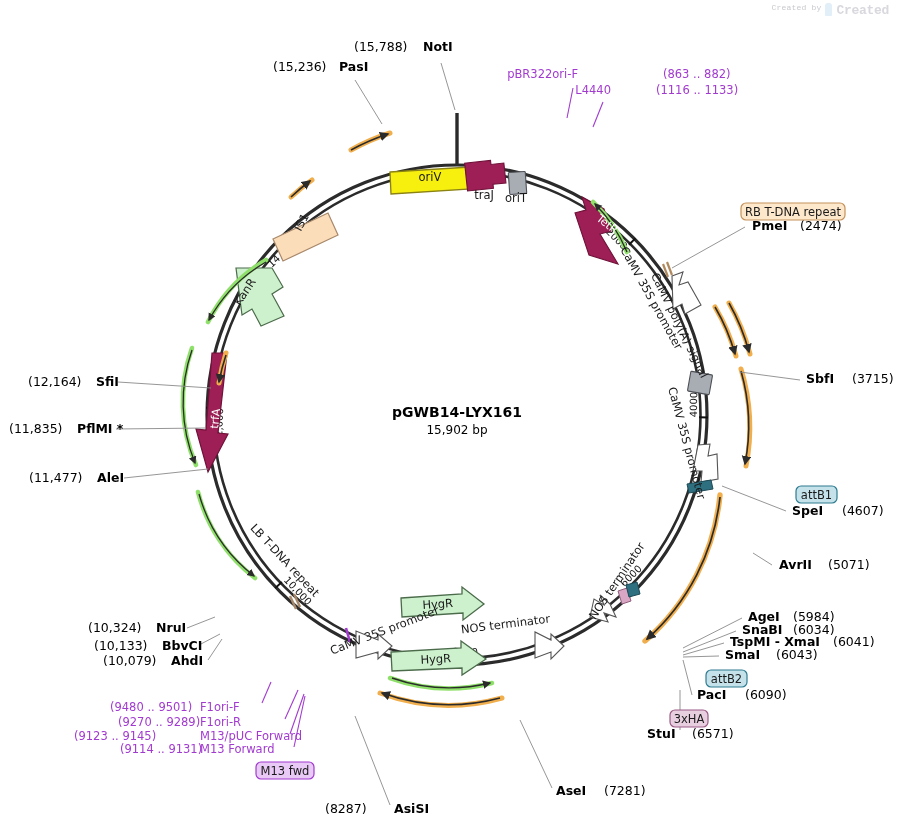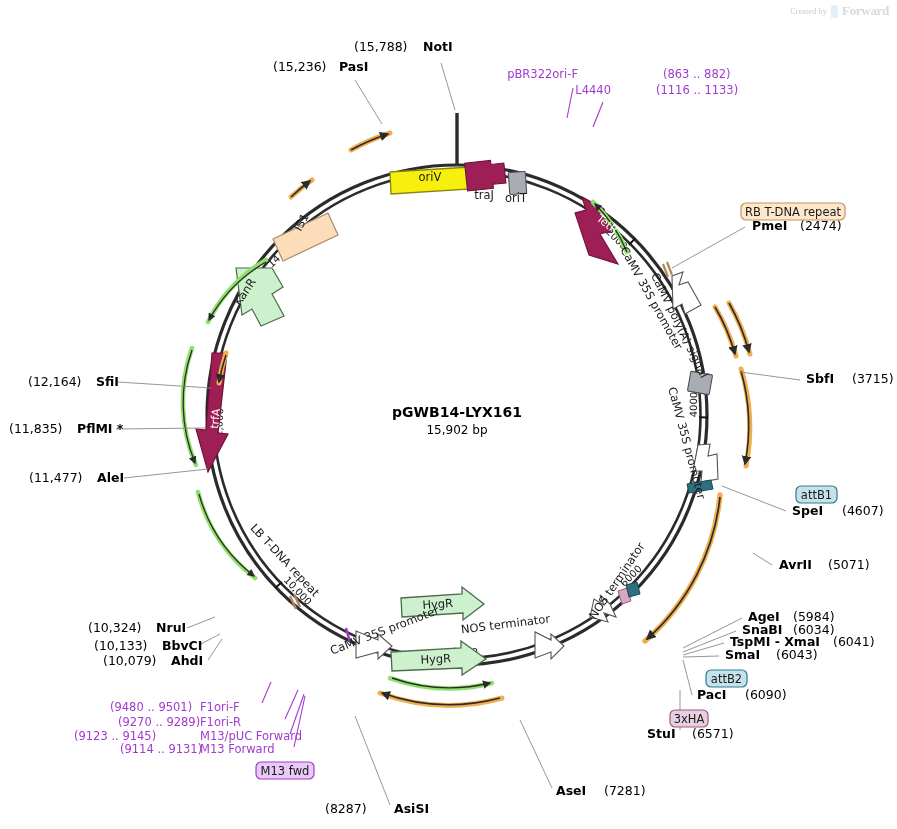--- a/index.html
+++ b/index.html
@@ -1,20 +1,20 @@
 <!DOCTYPE html>
 <html><head>
 <meta charset="utf-8">
 <style>
   html,body{margin:0;padding:0;background:#ffffff;}
   body{width:897px;height:829px;position:relative;overflow:hidden;
        font-family:"DejaVu Sans","Liberation Sans",sans-serif;}
   #map{position:absolute;left:0;top:0;width:897px;height:829px;}
-  .wm{position:absolute;right:8px;top:3px;display:flex;align-items:center;gap:4px;
-      font-family:Liberation Serif, serif;margin-left:45px;}
+  .wm{position:absolute;right:8px;top:3px;display:flex;align-items:flex-start;gap:4px;
+      font-family:Liberation Mono, monospace;margin-left:45px;}
   .wm .wm-created{font-size:8px;color:#c9c9cf;letter-spacing:.2px;}
   .wm .wm-mark{font-size:13px;color:#d8d8de;font-weight:bold;letter-spacing:-.3px;}
   .wm .wm-logo{width:7px;height:13px;background:#e2eef8;border-radius:3px 3px 1px 1px;}
   text{font-family:"DejaVu Sans","Liberation Sans",sans-serif;}
   .enz{font-size:12.5px;font-weight:bold;fill:#000;}
   .pos{font-size:12.5px;fill:#000;}
   .prim{font-size:11.5px;fill:#a23ad0;}
   .ftlab{font-size:11.5px;fill:#1a1a1a;}
   .ftlab-w{font-size:11px;fill:#ffffff;}
   .tick{font-size:10px;fill:#111;}
@@ -23,21 +23,21 @@
   .lead{stroke:#8a8a8a;stroke-width:.9px;fill:none;}
   .lead-p{stroke:#a23ad0;stroke-width:1.1px;fill:none;}
   .badge-txt{font-size:11.5px;}
 </style>
 </head>
 <body>
 
 <div class="wm">
   <span class="wm-created">Created by</span>
   <span class="wm-logo"></span>
-  <span class="wm-mark">Forward</span>
+  <span class="wm-mark">Created</span>
 </div>
 
 <svg id="map" viewBox="0 0 897 829">
   <defs>
     <marker id="ar-or" markerWidth="7" markerHeight="7" refX="5" refY="3" orient="auto">
       <path d="M0,0 L6,3 L0,6 z" fill="#2b2b2b"></path>
     </marker>
     <marker id="ar-gr" markerWidth="7" markerHeight="7" refX="5" refY="3" orient="auto">
       <path d="M0,0 L6,3 L0,6 z" fill="#2b2b2b"></path>
     </marker>

